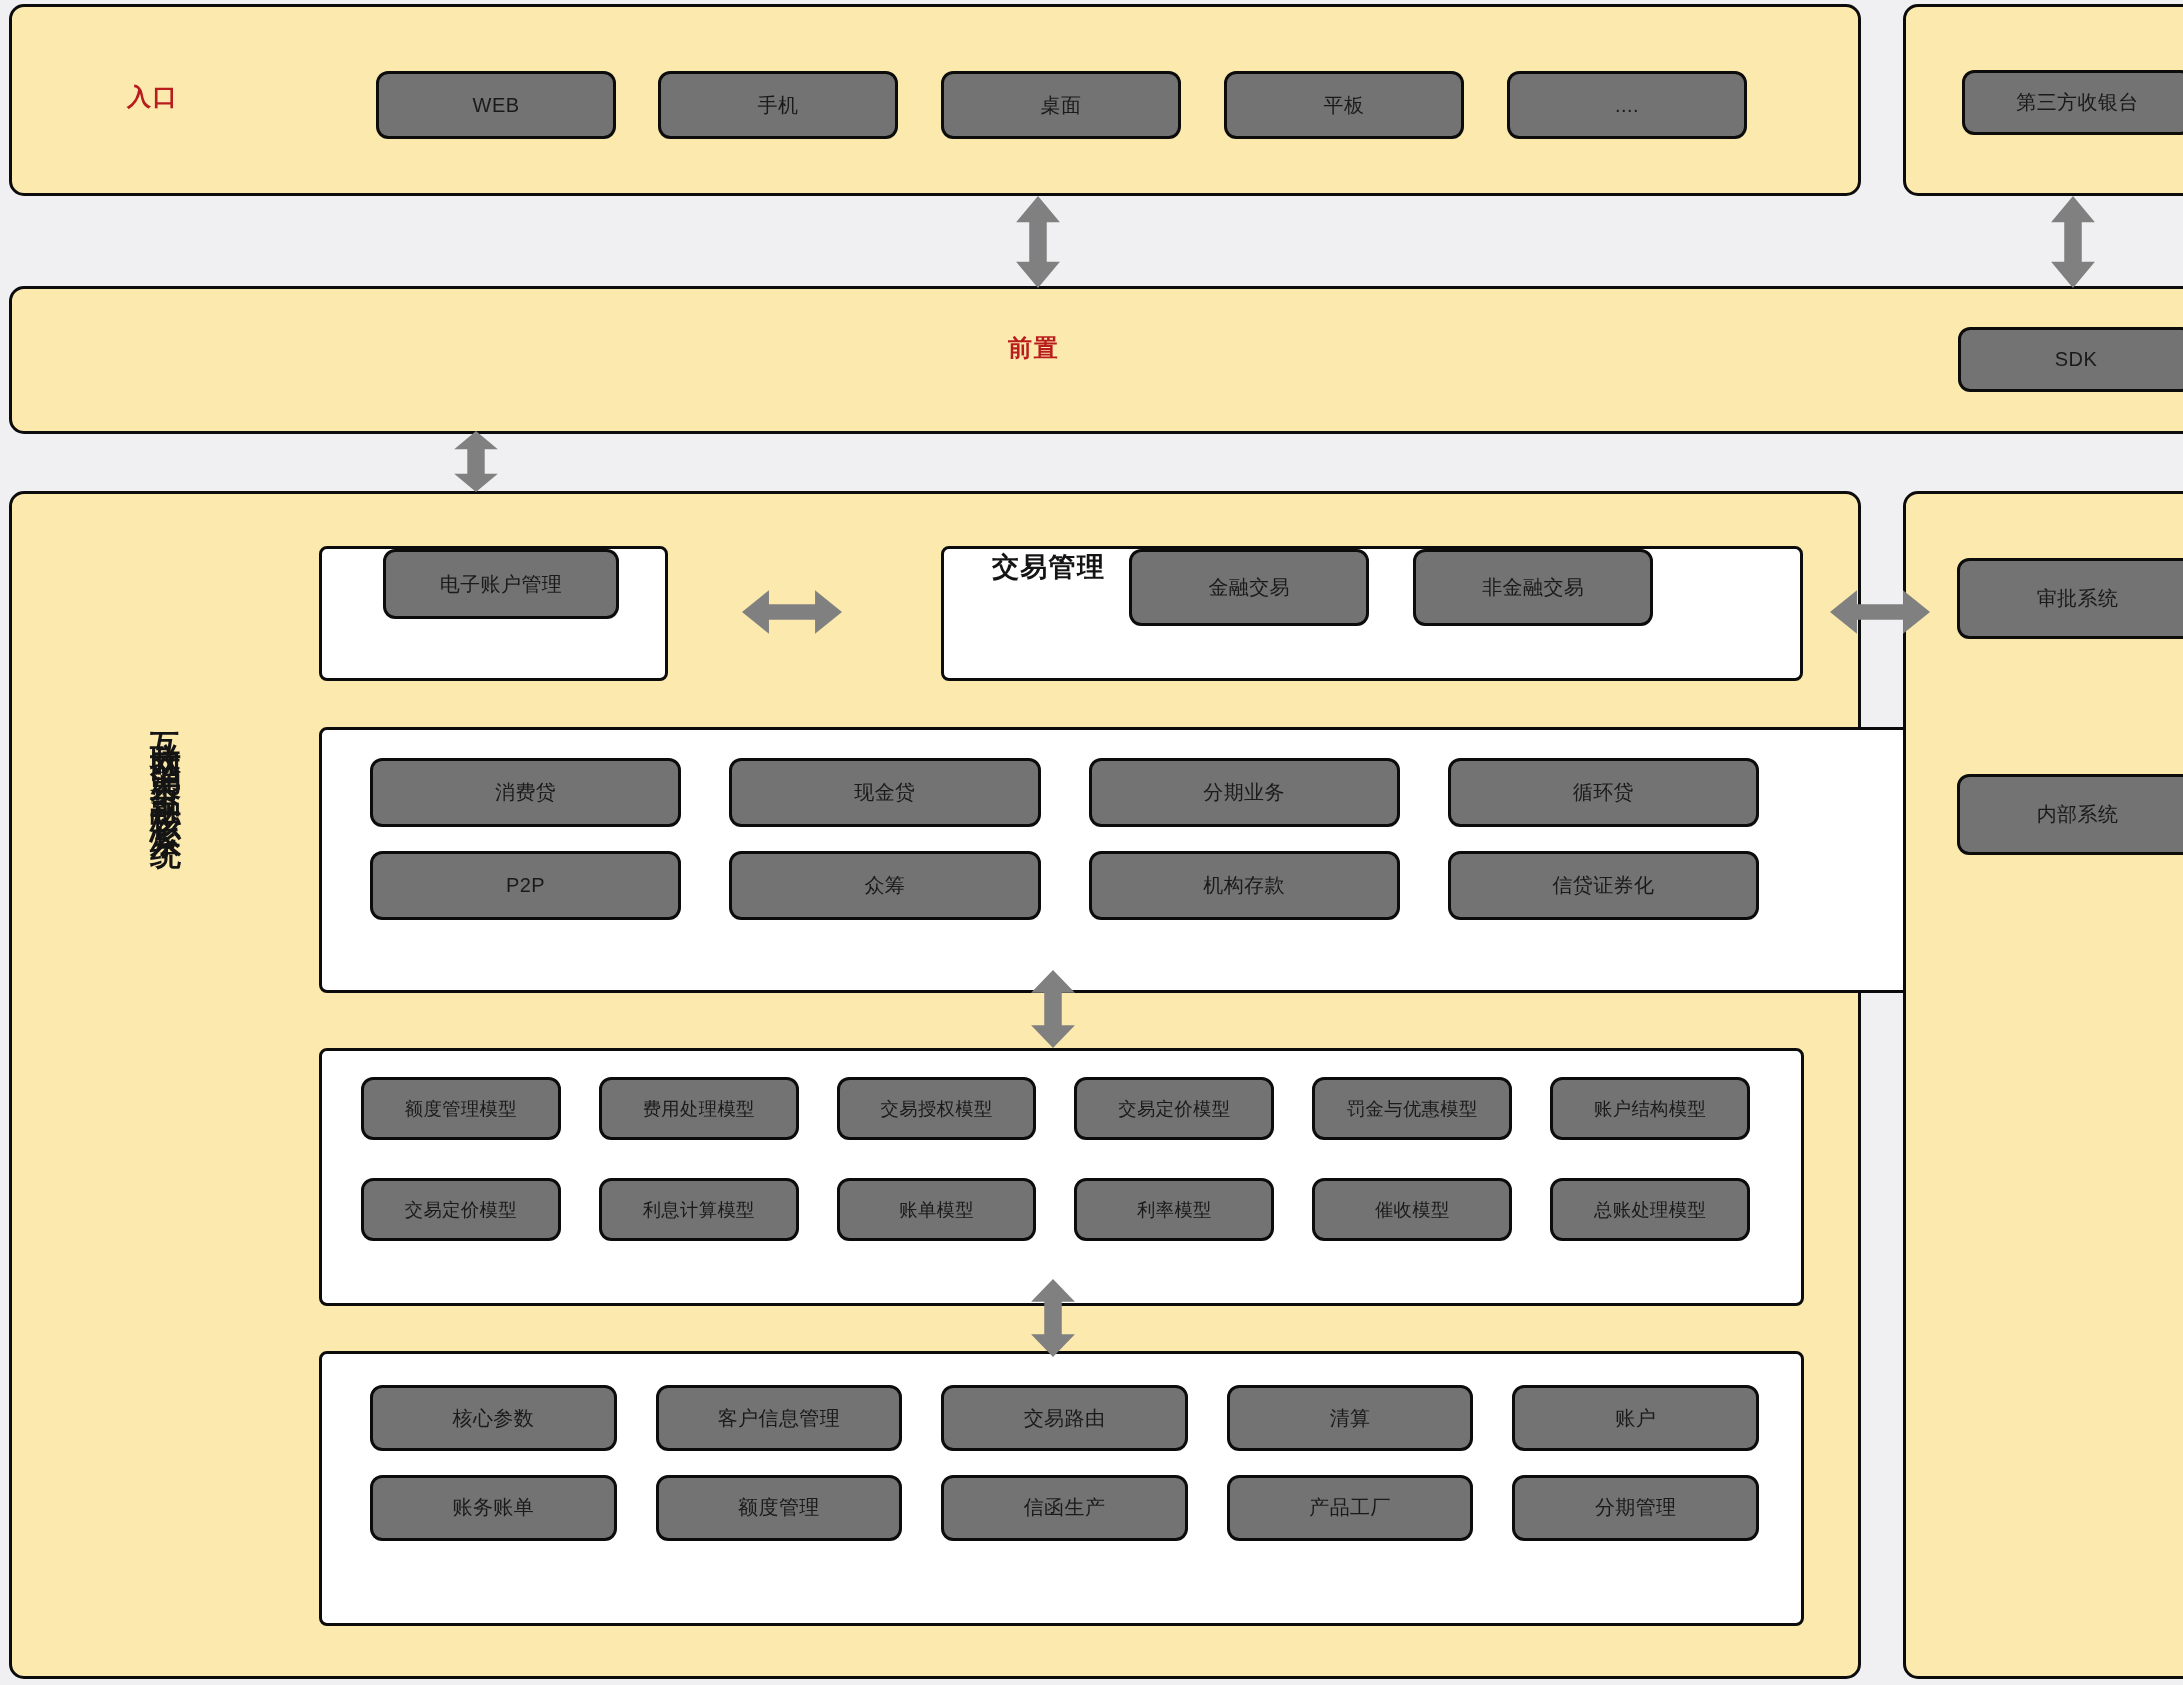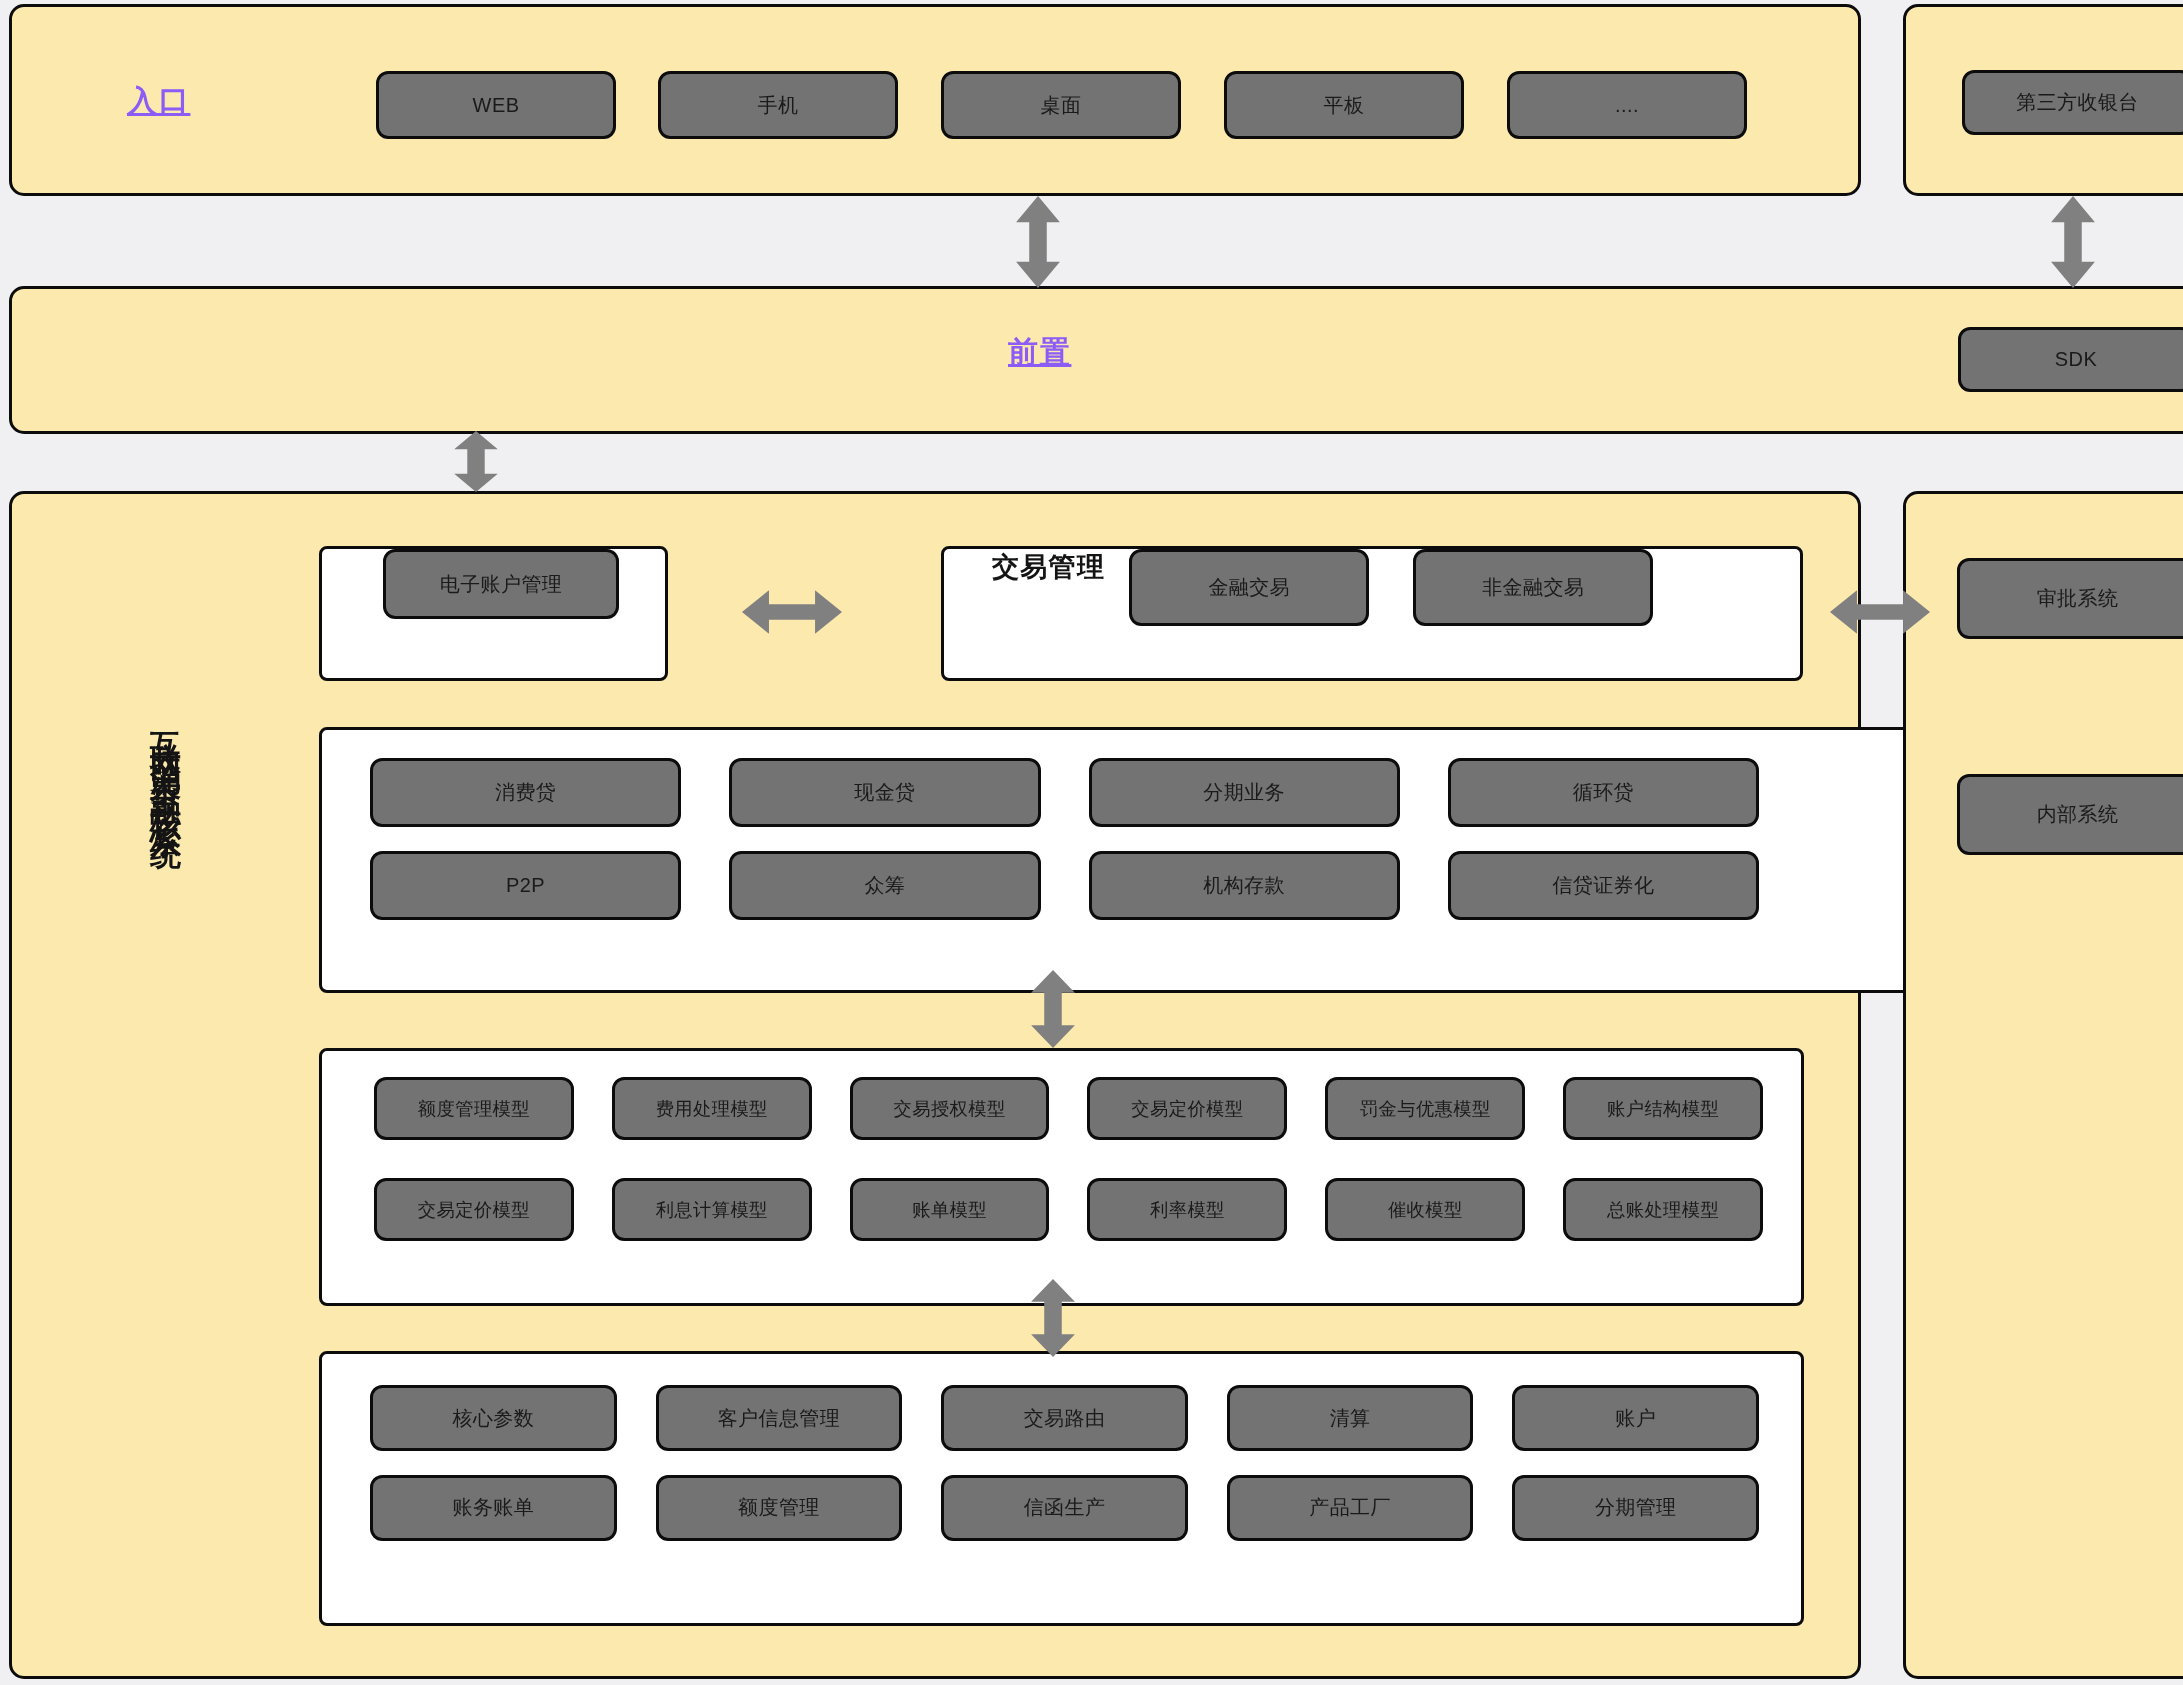--- a/index.html
+++ b/index.html
@@ -45,25 +45,24 @@
     text-align: center;
     font-size: 20px;
     line-height: 1.15;
     color: #1a1a1a;
     letter-spacing: 0.4px;
   }
 
   
   .section-label {
     position: absolute;
-    font-size: 30px;
+    font-size: 24px;
     font-weight: bold;
-    color: #8b5cf6;
+    color: #b91c1c;
     letter-spacing: 1.7px;
-    text-decoration: underline;
   }
   .vertical-label {
     position: absolute;
     writing-mode: vertical-rl;
     text-orientation: upright;
     font-size: 31px;
     font-weight: bold;
     letter-spacing: 10.5px;
     color: #141414;
     white-space: nowrap;
@@ -124,21 +123,21 @@
     column-gap: 48px;
     row-gap: 23.6px;
   }
   .grid4 .node { height: 69px; }
 
   .grid6 {
     position: absolute;
     display: grid;
     grid-template-columns: repeat(6, 1fr);
     width: 1389px;
-    left: 52px;
+    left: 39px;
     column-gap: 19.6px;
     row-gap: 22px;
     gap: 38px;
   }
   .grid6 .node { height: 63px; font-size: 18.3px; }
 
   .grid5 {
     position: absolute;
     display: grid;
     grid-template-columns: repeat(5, 1fr);

